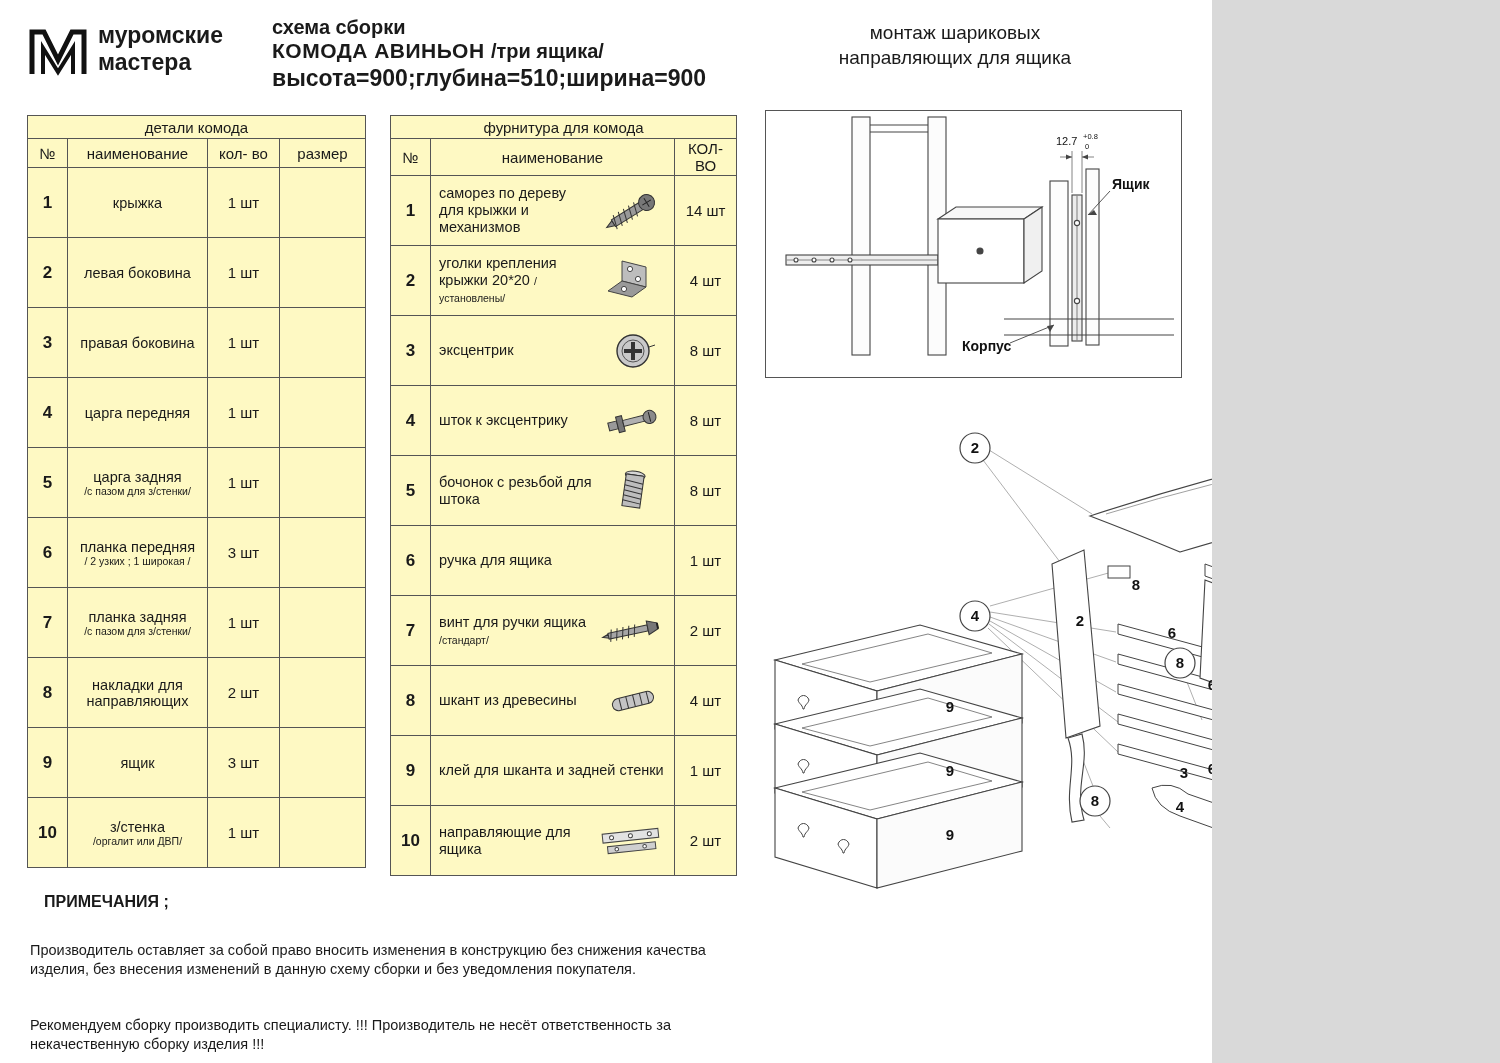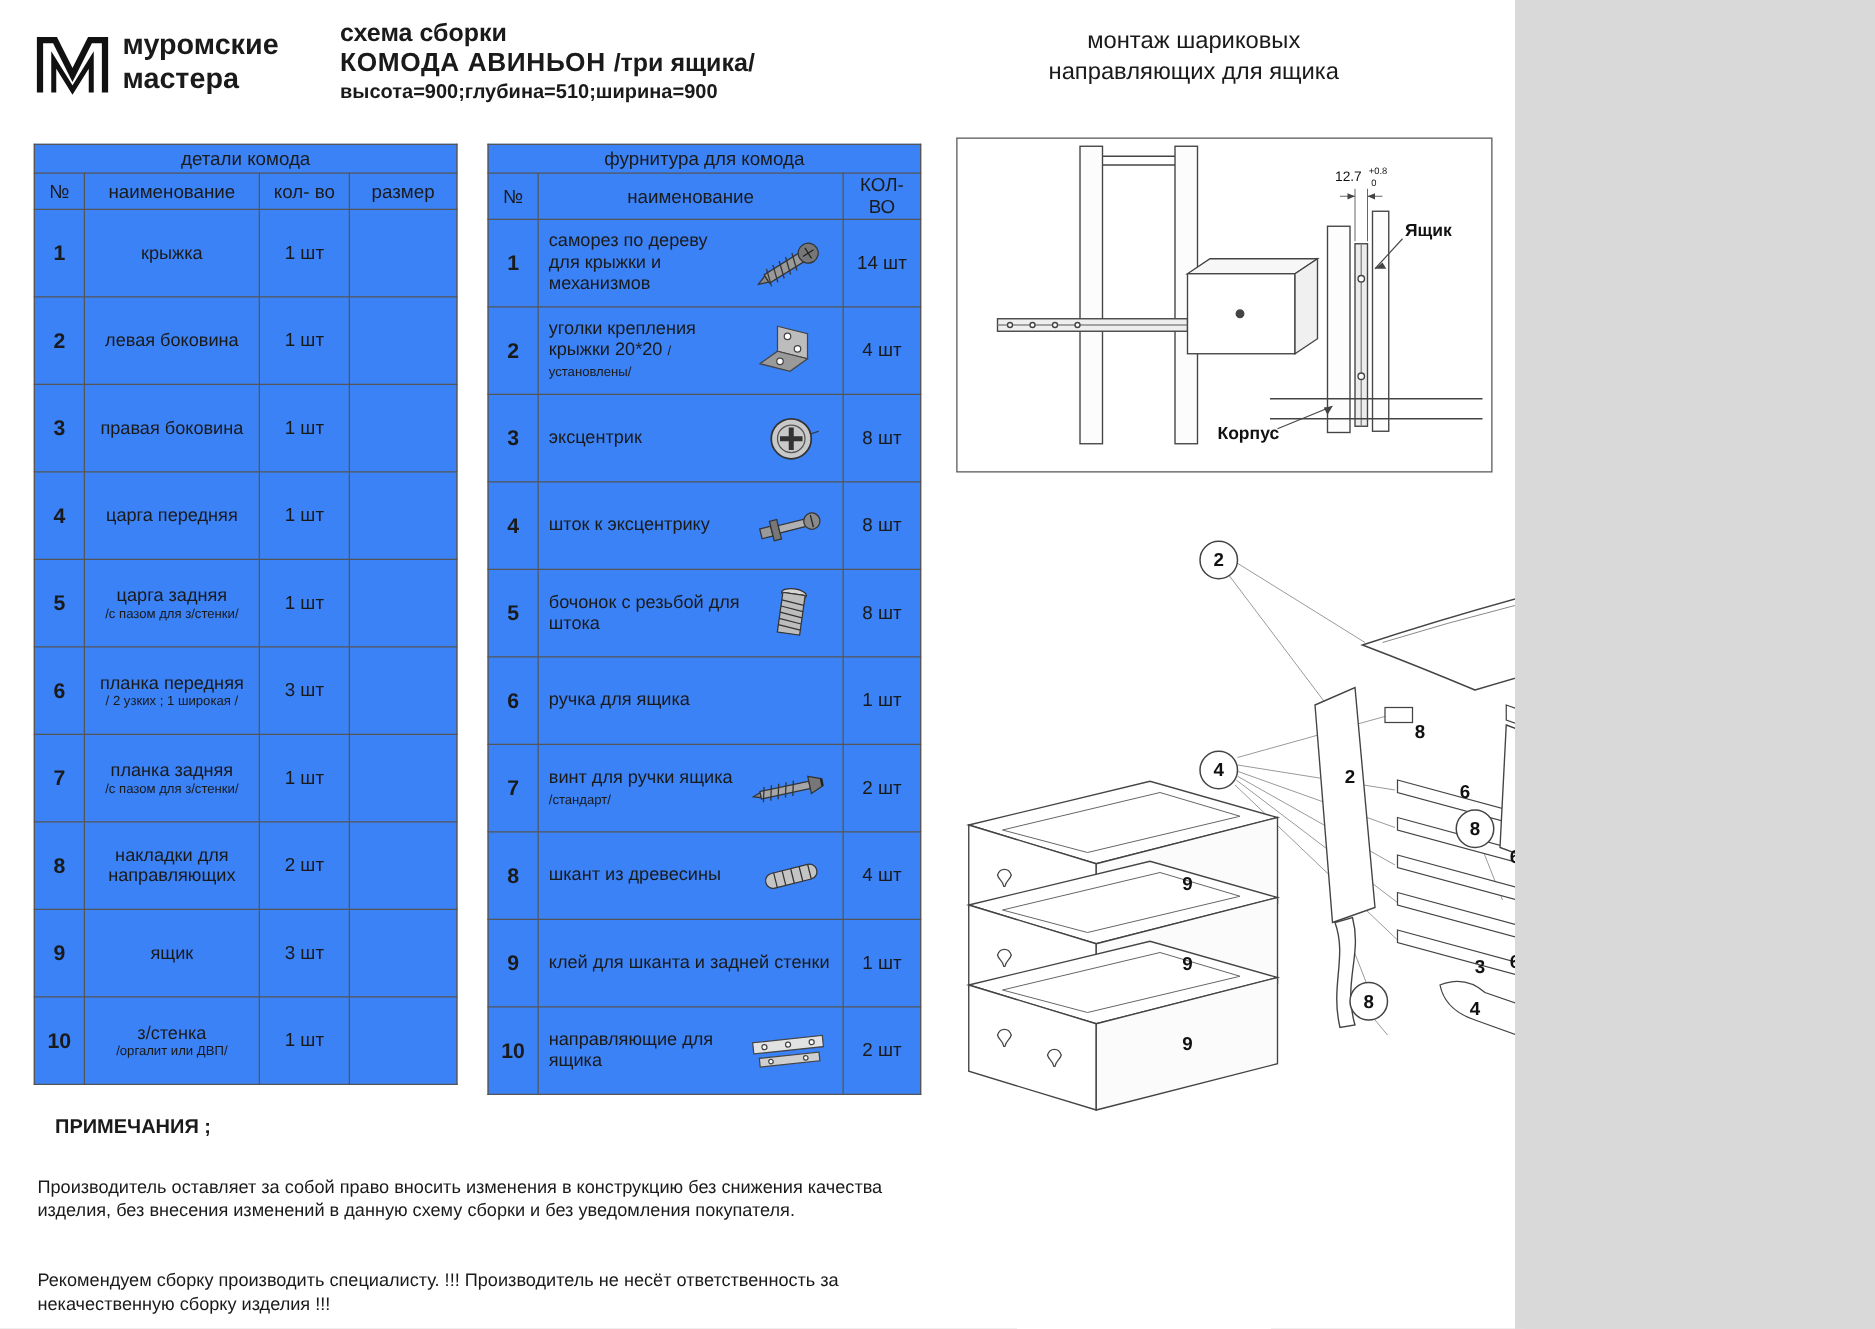--- a/index.html
+++ b/index.html
@@ -6,40 +6,40 @@
   .page{position:relative;width:1212px;height:1063px;background:#ffffff;color:#1a1a1a;
         font-family:"Liberation Sans","DejaVu Sans",sans-serif;overflow:hidden;}
   .abs{position:absolute;}
 
   
   .brand{left:98px;top:22px;font-size:23px;line-height:27px;font-weight:bold;}
   .title-block{left:272px;top:16px;}
   .title-l1{font-size:20px;font-weight:bold;}
   .title-l2{font-size:21px;font-weight:bold;letter-spacing:.5px;}
   .title-l2 .suffix{font-size:20px;letter-spacing:0;}
-  .title-l3{font-size:16px;font-weight:bold;margin-top:2px;}
+  .title-l3{font-size:23px;font-weight:bold;margin-top:2px;}
   .hdr-slide{left:790px;top:20px;width:330px;text-align:center;font-size:19px;font-weight:normal;line-height:25px;}
   .hdr-assembled{left:1248px;top:24px;font-size:20px;font-weight:bold;}
 
   
-  table.tbl{border-collapse:collapse;table-layout:fixed;background:#3b82f6;}
+  table.tbl{border-collapse:collapse;table-layout:fixed;background:#fef9c3;}
   .tbl th,.tbl td{border:1px solid #555;padding:1px 3px;text-align:center;vertical-align:middle;
                   font-size:14.5px;overflow:hidden;}
   .tbl .t-title th{font-weight:normal;font-size:15px;height:20px;}
   .tbl .cols th{font-weight:normal;font-size:15px;height:26px;}
   .tbl tbody tr{height:70px;}
   td.c-num{font-weight:bold;font-size:17px;}
   .sub{font-size:10.5px;line-height:12px;}
   td.c-qty{font-size:15px;}
   .hw-name{display:flex;align-items:center;justify-content:space-between;gap:2px;}
   .hw-name .txt{flex:1;text-align:left;padding-left:5px;font-size:14.5px;line-height:17px;}
   .icon-box{flex:0 0 auto;width:76px;height:56px;display:flex;align-items:center;justify-content:center;}
 
   
-  .slide-box{left:765px;top:110px;width:415px;height:266px;border:1px solid #555;padding-left:12px;}
+  .slide-box{left:765px;top:110px;width:415px;height:266px;border:1px solid #555;}
   .notes-title{left:44px;top:893px;font-size:16px;font-weight:bold;}
   .note-p{left:30px;width:695px;font-size:14.5px;line-height:19px;}
   svg text{font-family:"Liberation Sans","DejaVu Sans",sans-serif;}
 </style>
 </head>
 <body>
 
 <div class="page">
 
   <svg class="abs" style="left:26px;top:20px" width="64" height="58" viewBox="0 0 64 58">

